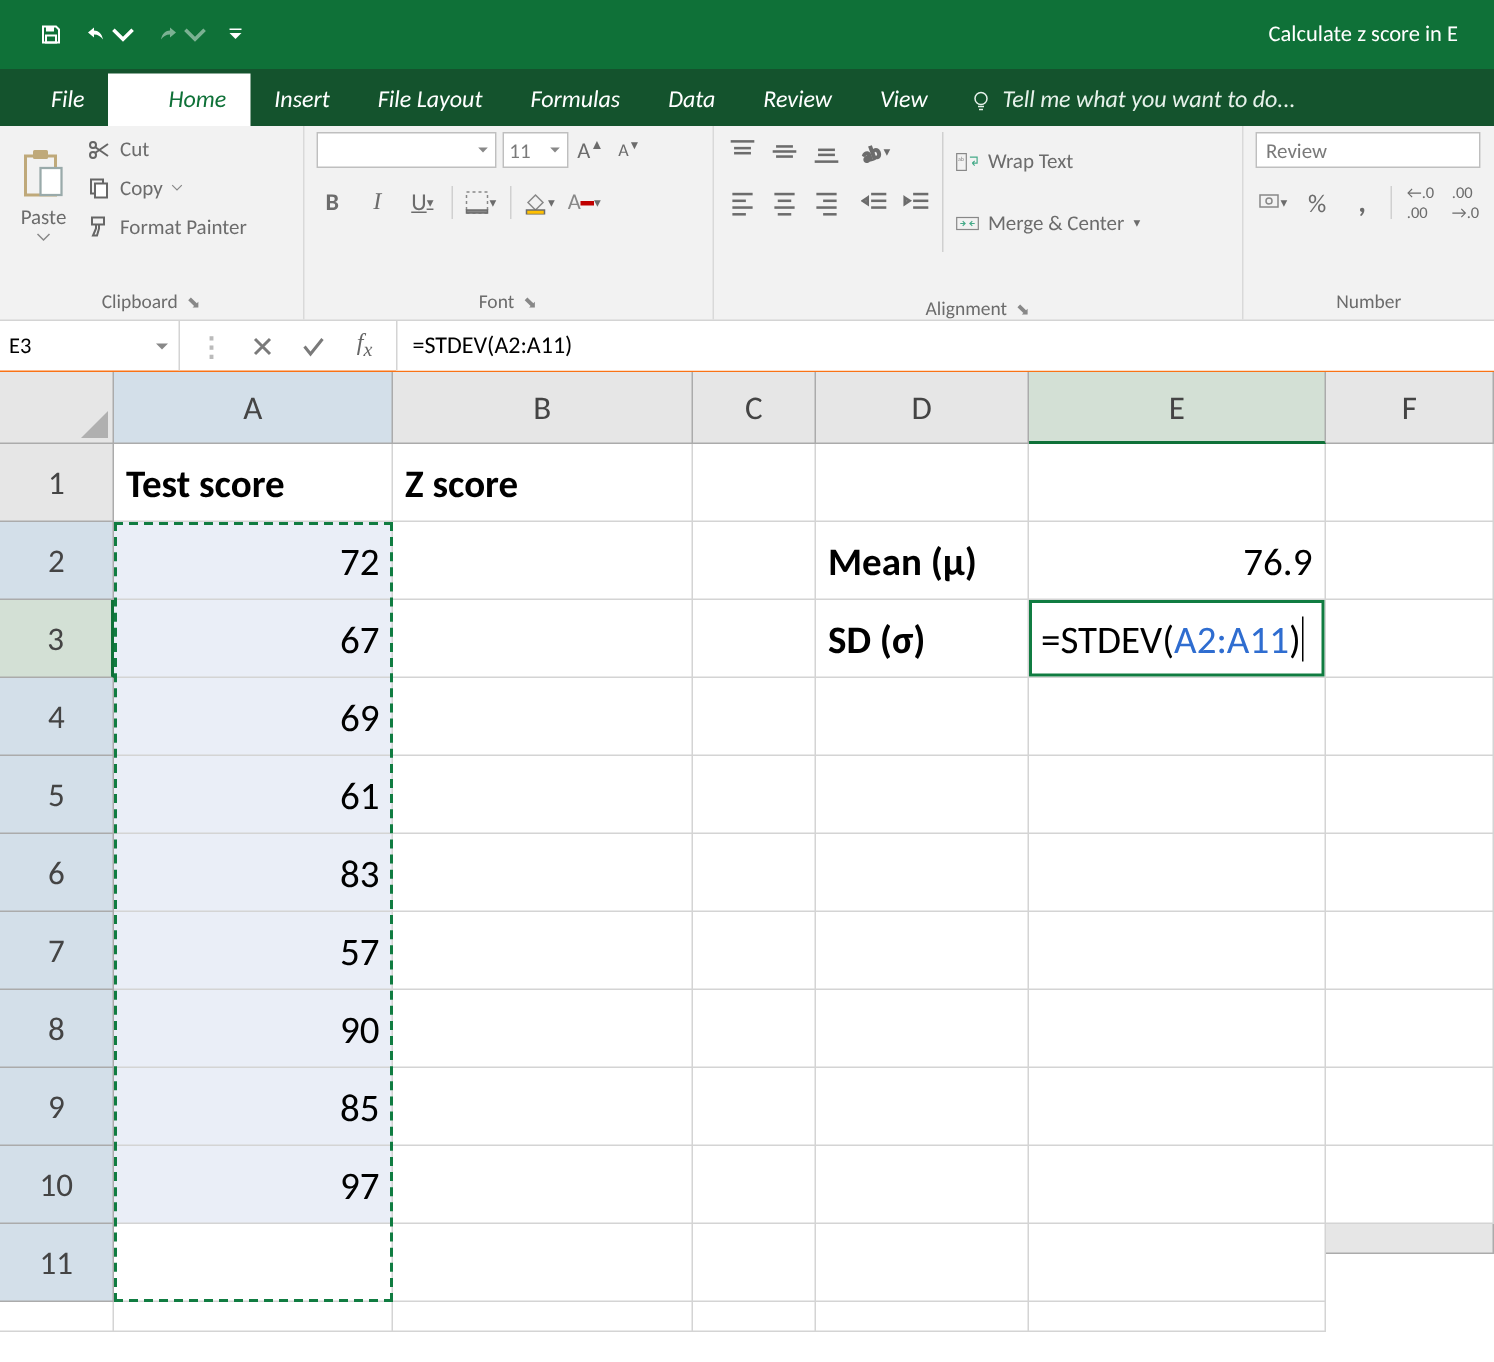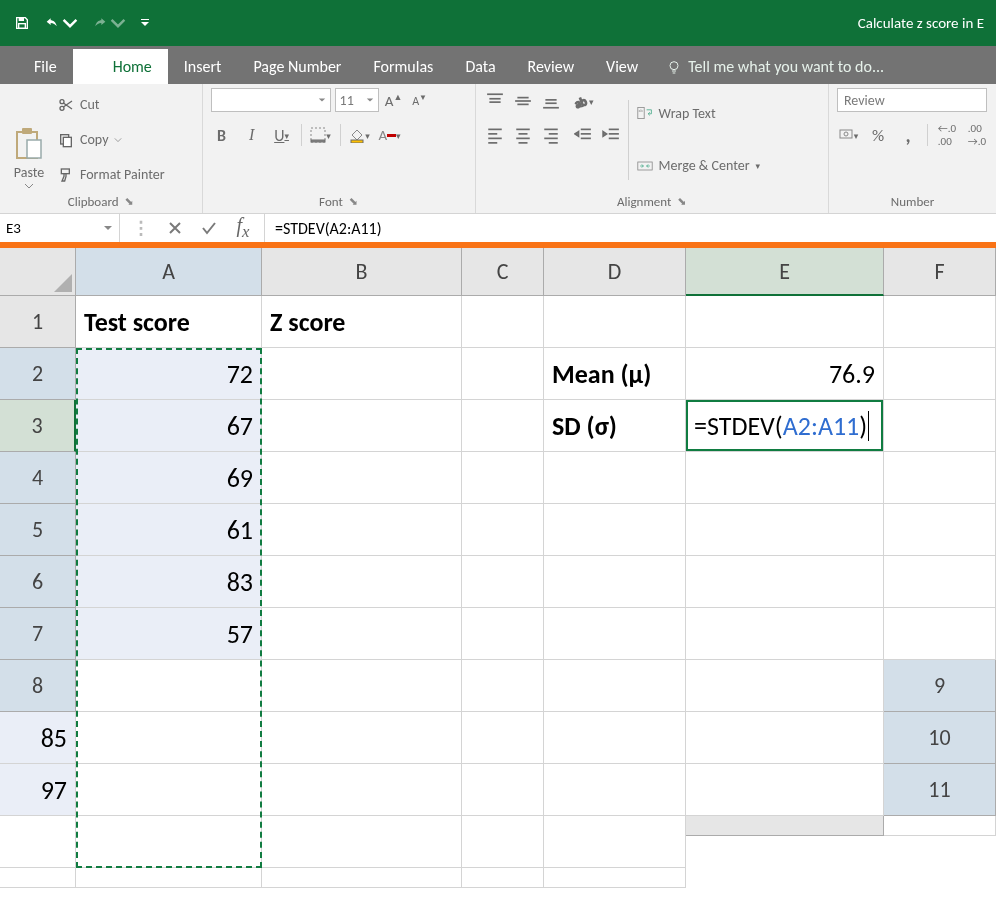--- a/index.html
+++ b/index.html
@@ -1,37 +1,37 @@
 <!DOCTYPE html>
 <html><head>
 <meta charset="utf-8">
 <style>
   * { box-sizing: border-box; margin: 0; padding: 0; }
   body { font-family: "Segoe UI", Calibri, Arial, sans-serif; font-size: 14px; background: #ffffff; user-select: none; overflow: hidden; width: 996px; height: 908px; }
 
   
-  .title-bar { background: #0f7138; height: 46px; display: flex; align-items: center; padding: 0 8px; color: #fff; }
+  .title-bar { background: #0f7138; height: 46px; display: flex; align-items: center; padding: 0 20px; color: #fff; }
   .qat { display: flex; align-items: center; gap: 14px; padding-left: 6px; }
   .qat svg { width: 16px; height: 16px; fill: #fff; }
   .qat-item { display: flex; align-items: center; gap: 2px; }
   .qat-caret { width: 8px; height: 8px; }
   .title-text { flex: 1; text-align: right; font-size: 15px; padding-right: 4px; }
 
   
-  .tab-strip { background: #737373; height: 38px; display: flex; align-items: flex-end; padding-left: 18px; color: #fff; }
+  .tab-strip { background: #14532d; height: 38px; display: flex; align-items: flex-end; padding-left: 18px; color: #fff; font-style: italic; }
   .tab { padding: 8px 16px; font-size: 16px; cursor: pointer; }
   .tab.active { background: #ffffff; color: #0f7138; padding-left: 40px; }
   .tell-me { display: flex; align-items: center; gap: 6px; padding: 8px 12px; font-size: 16px; color: #e6f1ea; }
   .tell-me svg { width: 16px; height: 16px; stroke: #e6f1ea; fill: none; stroke-width: 1.5; }
 
   
   .ribbon { background: #f2f2f2; border-bottom: 1px solid #d4d4d4; display: flex; height: 130px; }
   .group { border-right: 1px solid #d9d9d9; padding: 4px 8px 0 8px; display: flex; flex-direction: column; color: #6c6c6c; }
   .group-body { flex: 1; display: flex; gap: 6px; }
-  .group-label { text-align: center; font-size: 13px; padding: 3px 0 4px 0; color: #6c6c6c; display:flex; justify-content:center; align-items:center; gap:6px;}
+  .group-label { text-align: center; font-size: 13px; padding: 3px 0 4px 0; color: #6c6c6c; display:flex; justify-content:center; align-items:center; gap:6px;margin-top:28px;}
   .dialog-launcher { font-size: 11px; color:#888; }
 
   .big-btn { display: flex; flex-direction: column; align-items: center; justify-content: flex-end; padding: 2px 4px; cursor: pointer; }
   .big-btn svg { width: 34px; height: 38px; }
   .big-btn-label { font-size: 14px; color: #6c6c6c; }
 
   .stack { display: flex; flex-direction: column; justify-content: space-around; gap: 2px; }
   .row-btn { display: flex; align-items: center; gap: 6px; font-size: 14px; color: #6c6c6c; padding: 2px 2px; cursor:pointer;}
   .row-btn svg { width: 16px; height: 16px; }
 
@@ -47,28 +47,28 @@
   .ribbon-text-u { text-decoration: underline; font-size:16px; color:#6c6c6c;}
   .sep { width:1px; height:22px; background:#d0d0d0;}
 
   .align-grid { display:flex; flex-direction:column; gap:12px; padding-top:2px;}
   .align-grid .row { display:flex; gap:6px; }
   .align-grid svg { width:18px; height:18px; fill:none; stroke:#6c6c6c; stroke-width:1.5;}
 
   .number-combo { width:150px; height:24px; border:1px solid #bfbfbf; background:#fff; display:flex; align-items:center; justify-content:space-between; padding:0 6px; color:#7a7a7a; font-size:14px;}
 
   
-  .formula-bar { display:flex; align-items:center; height:34px; border-bottom:6px solid #f97316; background:#fff; }
+  .formula-bar { display:flex; align-items:center; height:34px; border-bottom:1px solid #f97316; background:#fff; }
   .name-box { width:120px; height:100%; border-right:1px solid #d4d4d4; display:flex; align-items:center; padding:0 6px; justify-content:space-between;}
   .name-box input { border:none; outline:none; font-size:15px; width:70px; font-family:inherit;}
   .fb-btns { display:flex; align-items:center; gap:0; padding:0 4px;}
   .fb-btn { width:34px; height:34px; display:flex; align-items:center; justify-content:center; cursor:pointer; color:#7a7a7a;}
   .fb-btn.colon { font-size:18px; font-weight:bold; color:#bbb;}
   .fb-btn svg { width:16px; height:16px; stroke:#7a7a7a; fill:none; stroke-width:2;}
-  .fx { font-style:italic; font-family:"Times New Roman",serif; font-size:20px; color:#666;}
+  .fx { font-style:italic; font-family:"Times New Roman",serif; font-size:16px; color:#666;}
   .formula-input { flex:1; border:none; border-left:1px solid #d4d4d4; outline:none; font-size:16px; padding:0 10px; height:100%; font-family:Calibri, Arial;}
 
   
   .sheet { display:grid; grid-template-columns: 76px 186px 200px 82px 142px 198px 112px; }
   .col-header, .row-header, .corner { background:#e6e6e6; border-right:1px solid #ababab; border-bottom:1px solid #ababab; display:flex; align-items:center; justify-content:center; color:#444; }
   .col-header { height:48px; font-size:22px; }
   .row-header { height:52px; font-size:22px; }
   .corner { height:48px; position:relative;}
   .corner::after { content:""; position:absolute; right:3px; bottom:3px; width:0; height:0; border-style:solid; border-width:0 0 18px 18px; border-color: transparent transparent #b0b0b0 transparent;}
 
@@ -125,21 +125,21 @@
         </svg>
     </span>
   </div>
   <div class="title-text">Calculate z score in E</div>
 </div>
 
 <div class="tab-strip">
   <div class="tab">File</div>
   <div class="tab active">Home</div>
   <div class="tab">Insert</div>
-  <div class="tab">Page Number</div>
+  <div class="tab">File Layout</div>
   <div class="tab">Formulas</div>
   <div class="tab">Data</div>
   <div class="tab">Review</div>
   <div class="tab">View</div>
   <div class="tell-me">
     <svg viewBox="0 0 24 24">
         <circle cx="12" cy="10" r="6"></circle>
         <path d="M9 18h6M10 21h4"></path>
       </svg>
     <span>Tell me what you want to do...</span>
@@ -478,20 +478,21 @@
 
   <div class="row-header range-row">7</div>
   <div class="cell right sel-range">57</div>
   <div class="cell"></div>
   <div class="cell"></div>
   <div class="cell"></div>
   <div class="cell"></div>
   <div class="cell"></div>
 
   <div class="row-header range-row">8</div>
+  <div class="cell right sel-range">90</div>
   <div class="cell"></div>
   <div class="cell"></div>
   <div class="cell"></div>
   <div class="cell"></div>
   <div class="cell"></div>
 
   <div class="row-header range-row">9</div>
   <div class="cell right sel-range">85</div>
   <div class="cell"></div>
   <div class="cell"></div>

